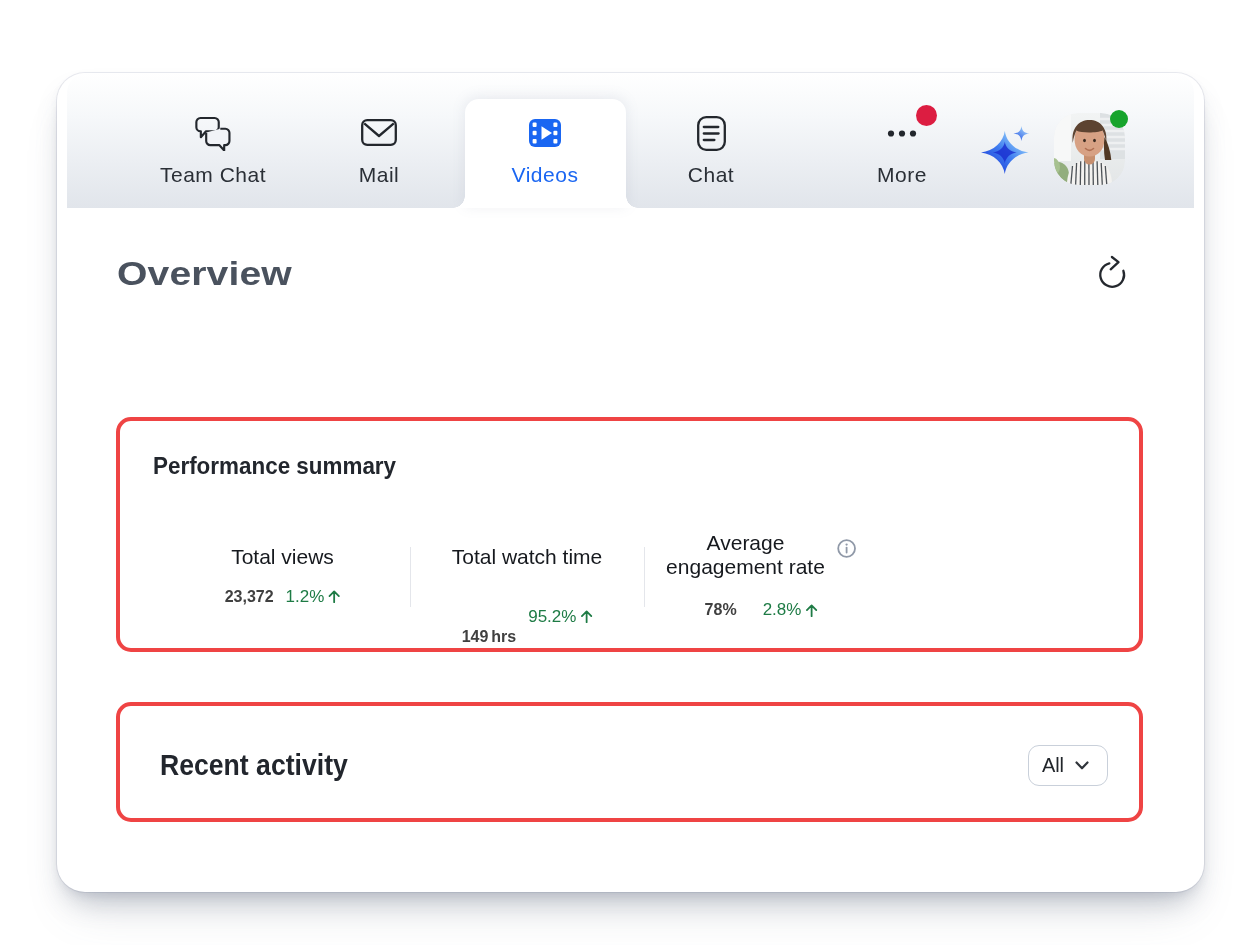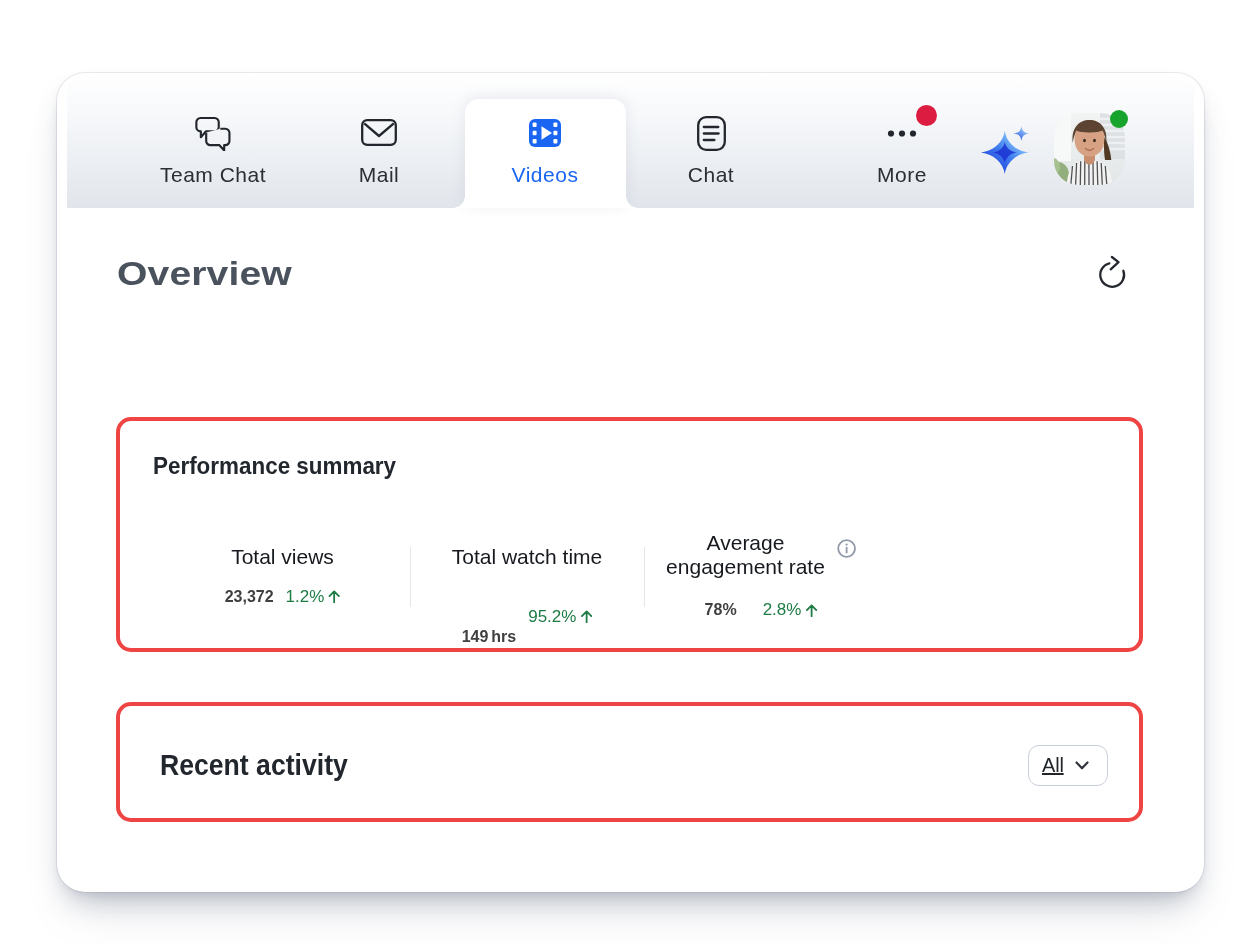--- a/index.html
+++ b/index.html
@@ -103,21 +103,21 @@
   .info-icon { margin-top:7.5px; }
   
   .metric.m1, .metric.m2, .metric.m3 { border-left:none; }
   .vdivider { position:absolute; top:110px; width:1px; height:60px; background:#e4e6eb; }
   
   .filter-btn {
     position:absolute; left:908px; top:39px; width:80px; height:41px;
     border:1.5px solid #c9d0da; border-radius:11px; background:#fff;
     display:flex; align-items:center; cursor:pointer;
   }
-  .filter-label { margin-left:13px; font-size:20px; letter-spacing:-0.2px; color:#22262b;text-decoration:underline; }
+  .filter-label { margin-left:13px; font-size:20px; letter-spacing:-0.2px; color:#22262b; }
   .filter-chevron { margin-left:11px; display:flex; }
 </style>
 </head>
 <body>
 
 <div class="canvas">
   <div class="window">
 
     <div class="navbar">
       <div class="tab-active-bg"></div>

